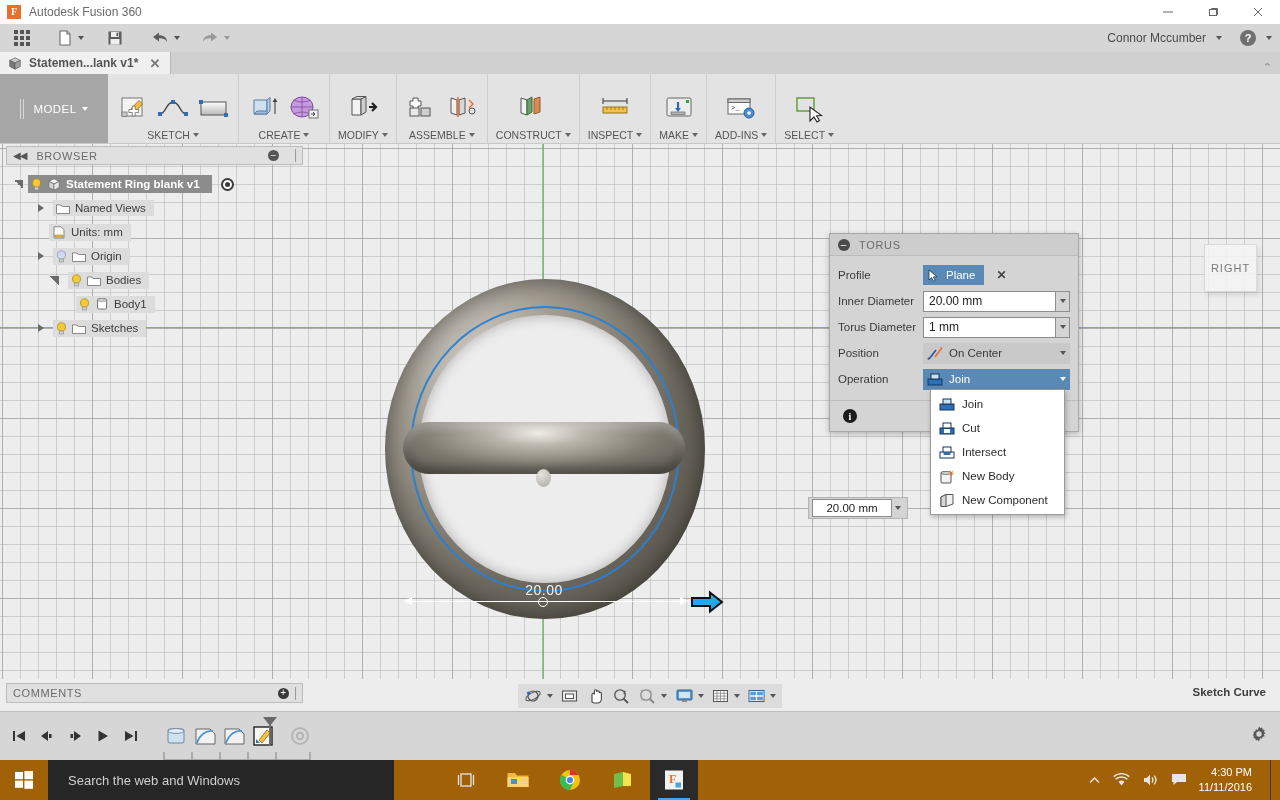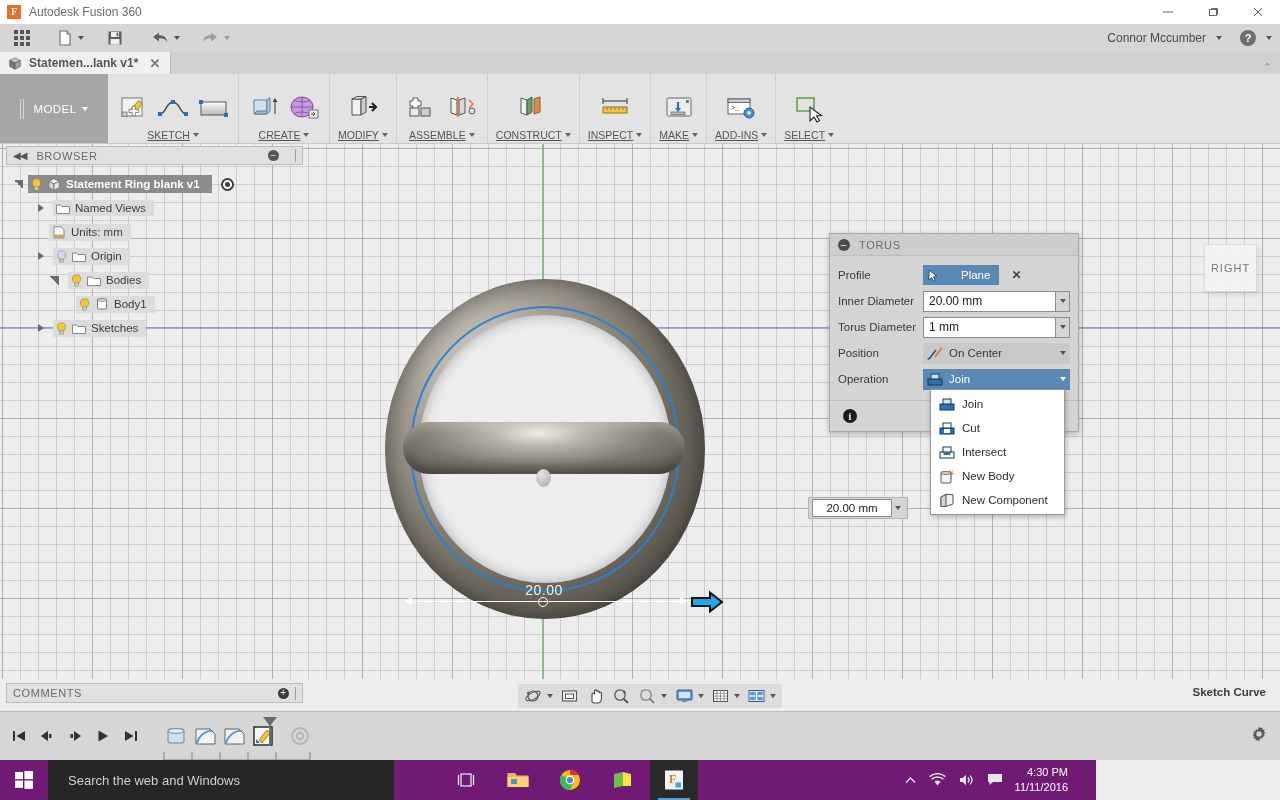--- a/index.html
+++ b/index.html
@@ -73,21 +73,21 @@
   .model-chip .grip i { width:1px; height:20px; background:#d8d8d8; display:block;}
   .caret-w { width:0;height:0;border-left:3.5px solid transparent;border-right:3.5px solid transparent;border-top:4px solid #fff;}
   .rgroup {
     display:flex; flex-direction:column; align-items:center; justify-content:flex-end;
     padding:4px 8px 2px; border-right:1px solid #cfcfcf;
   }
   .rgroup:last-child { border-right:none; }
   .rg-icons { display:flex; align-items:flex-end; gap:6px; flex:1; padding-top:4px;}
   .rg-label {
     font-size:10.5px; color:#555; display:flex; align-items:center; gap:3px;
-    padding-top:3px; white-space:nowrap;text-decoration:underline;
+    padding-top:3px; white-space:nowrap;
   }
   .caret-g { width:0;height:0;border-left:3px solid transparent;border-right:3px solid transparent;border-top:4px solid #666;}
   .ico { width:34px; height:32px; position:relative; }
 
   
   .canvas {
     position:absolute; left:0; top:144px; width:1280px; height:535px;
     background:
       linear-gradient(to right, rgba(150,150,150,.55) 1px, transparent 1px) 2px 0/90px 100%,
       linear-gradient(to bottom, rgba(150,150,150,.55) 1px, transparent 1px) 0 4px/100% 90px,
@@ -184,21 +184,21 @@
     height:22px; background:#cdcdcd; display:flex; align-items:center; gap:9px;
     padding:0 8px; border-bottom:1px solid #bdbdbd;
     letter-spacing:.7px; color:#6a6a6a; font-size:11px;
   }
   .dlg-dot { width:12px;height:12px;border-radius:50%;background:#4a4a4a;color:#fff;
     font-size:10px; display:flex;align-items:center;justify-content:center;line-height:1;}
   .dlg-body { padding:6px 8px 8px; }
   .frow { display:flex; align-items:center; height:26px; }
   .flabel { width:85px; font-size:11.5px; color:#3a3a3a; }
   .btn-sel {
-    height:20px; background:#5b89b5; color:#fff; display:flex; align-items:center; gap:22px;
+    height:20px; background:#5b89b5; color:#fff; display:flex; align-items:center; gap:7px;
     padding:0 9px 0 5px; font-size:11.5px;
   }
   .x-clear { margin-left:12px; color:#444; font-size:12px; font-weight:bold; }
   .finput {
     flex:1; height:21px; background:#fff; border:1px solid #8d8d8d;
     display:flex; align-items:center; padding:0 5px; font-size:12px; color:#222;
   }
   .fdrop {
     width:14px; height:21px; border:1px solid #8d8d8d; border-left:none; background:#d4d4d4;
     display:flex; align-items:center; justify-content:center;
@@ -273,21 +273,21 @@
     display:flex; align-items:center;
   }
   .tl-nav { display:flex; align-items:center; gap:6px; padding-left:8px; }
   .tlbtn { width:22px; height:24px; display:flex; align-items:center; justify-content:center;}
   .tl-feats { display:flex; align-items:flex-start; gap:5px; margin-left:22px; position:relative; }
   .feat { width:24px; height:24px; position:relative; }
   .tl-gear { margin-left:auto; padding-right:12px; }
 
   
   .taskbar {
-    position:absolute; left:0; top:760px; width:1096px; height:40px; background:#701a75;
+    position:absolute; left:0; top:760px; width:1280px; height:40px; background:#a16207;
     display:flex; align-items:center;
   }
   .startbtn { width:48px; height:40px; display:flex; align-items:center; justify-content:center;}
   .searchbox {
     width:346px; height:40px; background:#262626; display:flex; align-items:center;
     padding-left:20px; color:#cfcfcf; font-size:13px;
   }
   .tb-icons { display:flex; align-items:center; gap:4px; margin-left:48px; }
   .tbi { width:48px;height:40px; display:flex; align-items:center; justify-content:center; position:relative;}
   .tbi.active { background:#2a2a2a; }

